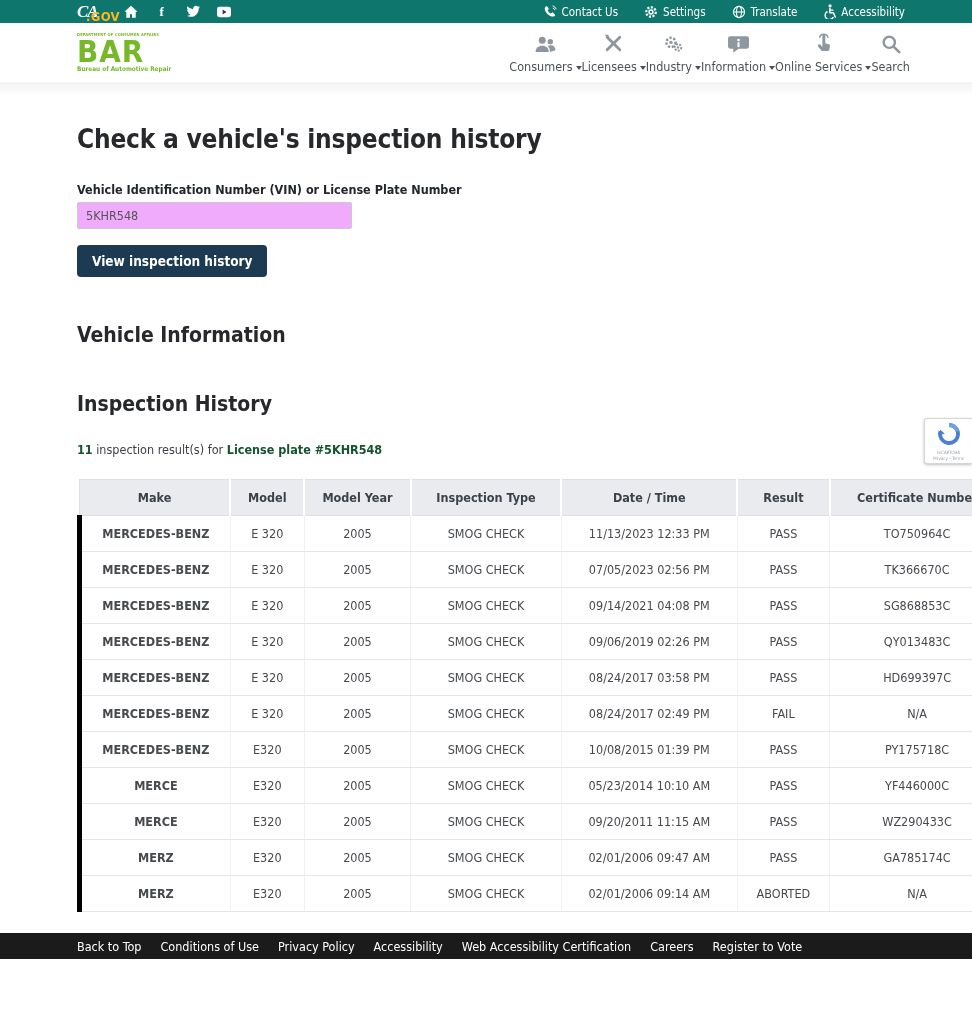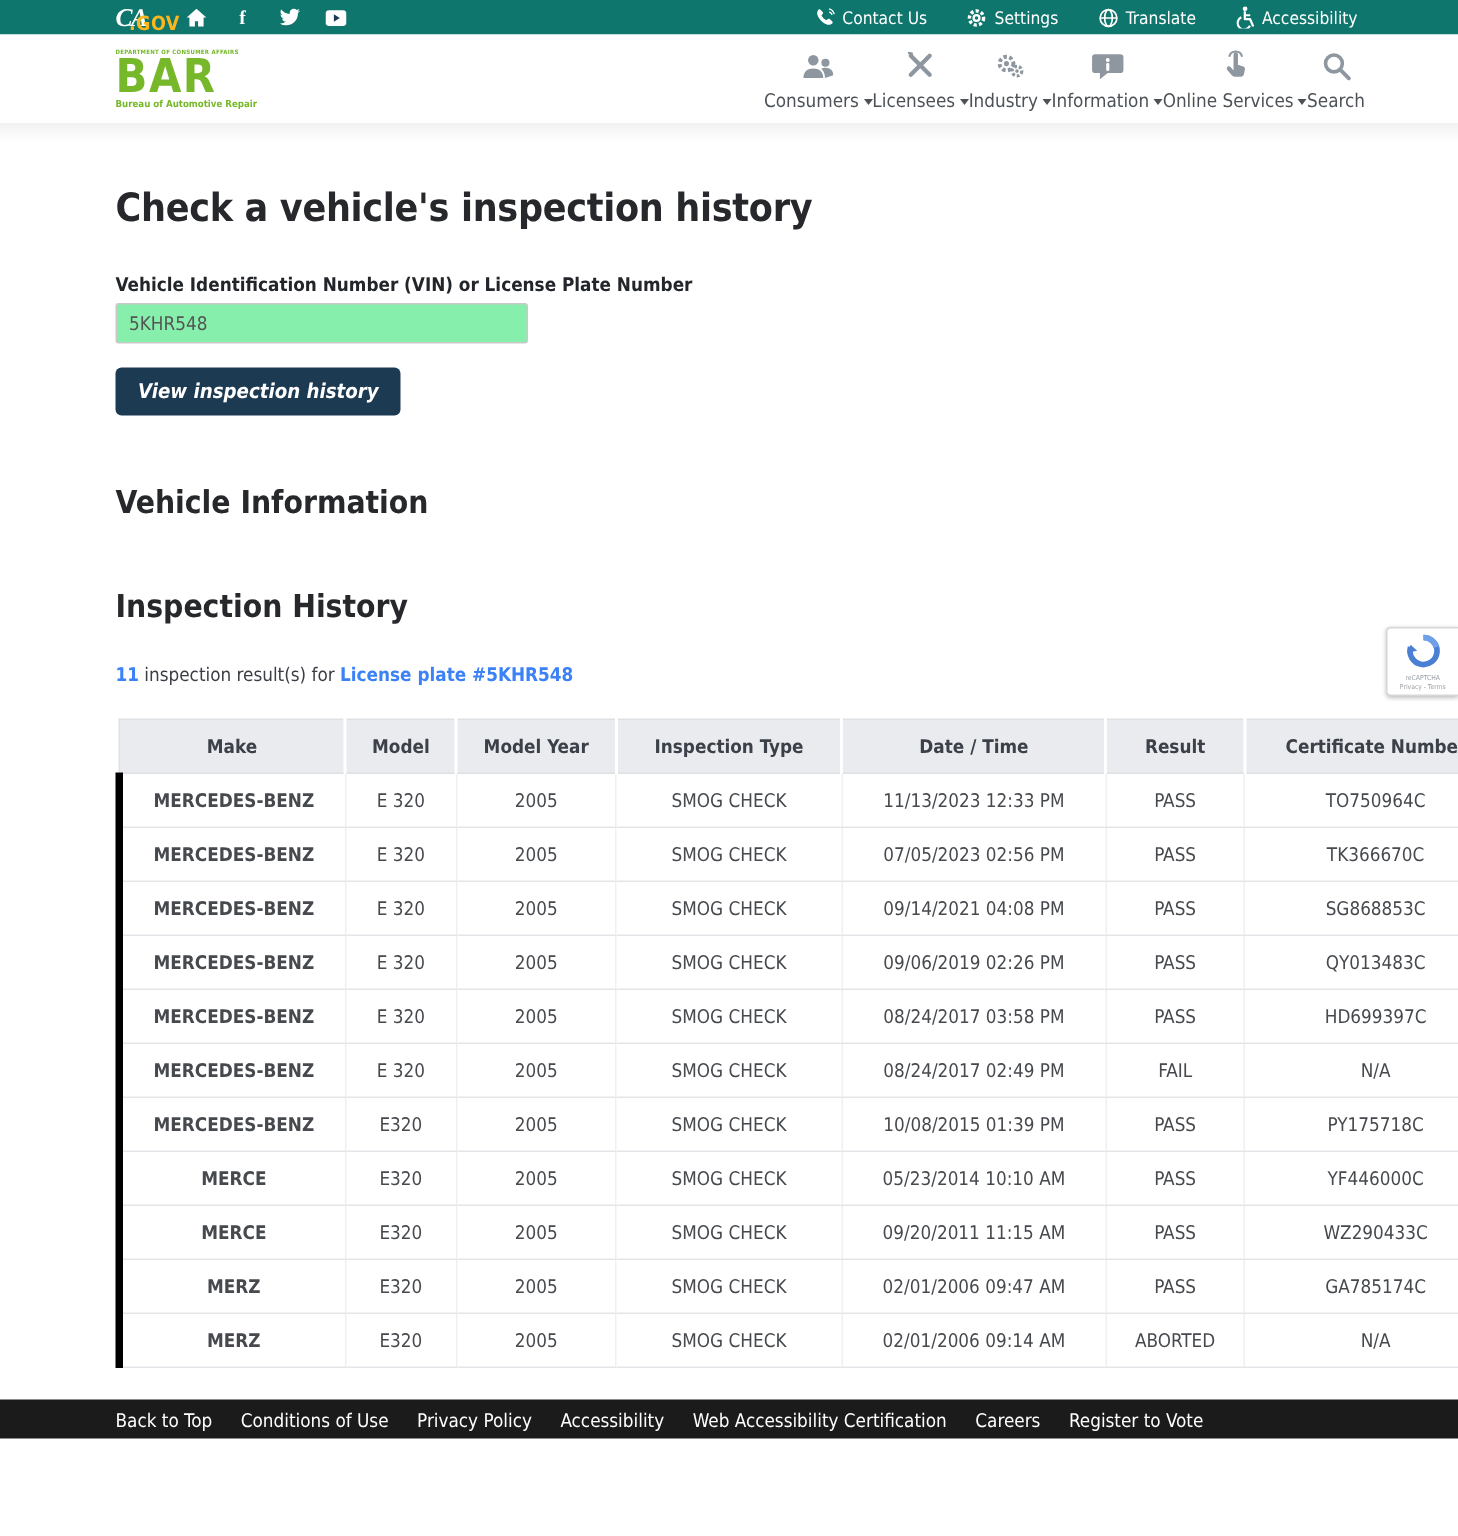--- a/index.html
+++ b/index.html
@@ -54,33 +54,33 @@
            border-left:3.5px solid transparent; border-right:3.5px solid transparent; border-top:4px solid #4c5257; }
   .header-shadow { height: 13px; background: linear-gradient(#f1f1f1, #ffffff); }
 
   
   .content { padding: 0 77px 0 77px; }
   h1.page-title { margin-top: 29px; font-size: 26px; color:#26282b; letter-spacing:-.2px; }
   .form-label { margin-top: 28px; font-size: 12.5px; font-weight: bold; color:#22262a; }
   .vin-input {
     margin-top: 5px; display:block; width: 275px; height: 27px;
     border: 1px solid #c9c9c9; border-radius: 2px; padding: 0 8px;
-    font-size: 12.5px; color:#555; background:#86efac;
+    font-size: 12.5px; color:#555; background:#f0abfc;
   }
   .view-btn {
     margin-top: 16px; background:#1d3a53; color:#fff; border:none; border-radius:4px;
-    padding: 8px 15px; font-size: 13.5px; font-weight: 600; cursor:pointer;font-style:italic;
+    padding: 8px 15px; font-size: 13.5px; font-weight: 600; cursor:pointer;
   }
   h2.section-title { font-size: 21px; color:#26282b; }
   .vehicle-info-heading { margin-top: 46px; }
   .info-fields { margin-top: 24px; font-size: 12.5px; line-height: 17.5px; color:#3b3f45; }
   .info-fields b { color:#22262a; }
   .history-heading { margin-top: 45px; }
   .result-count { margin-top: 26px; font-size: 12.5px; color:#3b3f45; }
-  .result-count b { color:#3b82f6; }
+  .result-count b { color:#14532d; }
 
   
   table.inspection-table { margin-top: 22px; width: 928px; border-collapse: collapse; }
   .inspection-table th {
     background:#e9ebee; color:#3c4149; font-size:12.5px; font-weight:bold;
     padding: 10px 4px; text-align:center; border-left:2px solid #fff;
     border-top:1px solid #dee1e4; border-bottom:1px solid #dee1e4;
   }
   .inspection-table th:first-child { border-left:1px solid #dee1e4; }
   .inspection-table th:last-child  { border-right:1px solid #dee1e4; }

